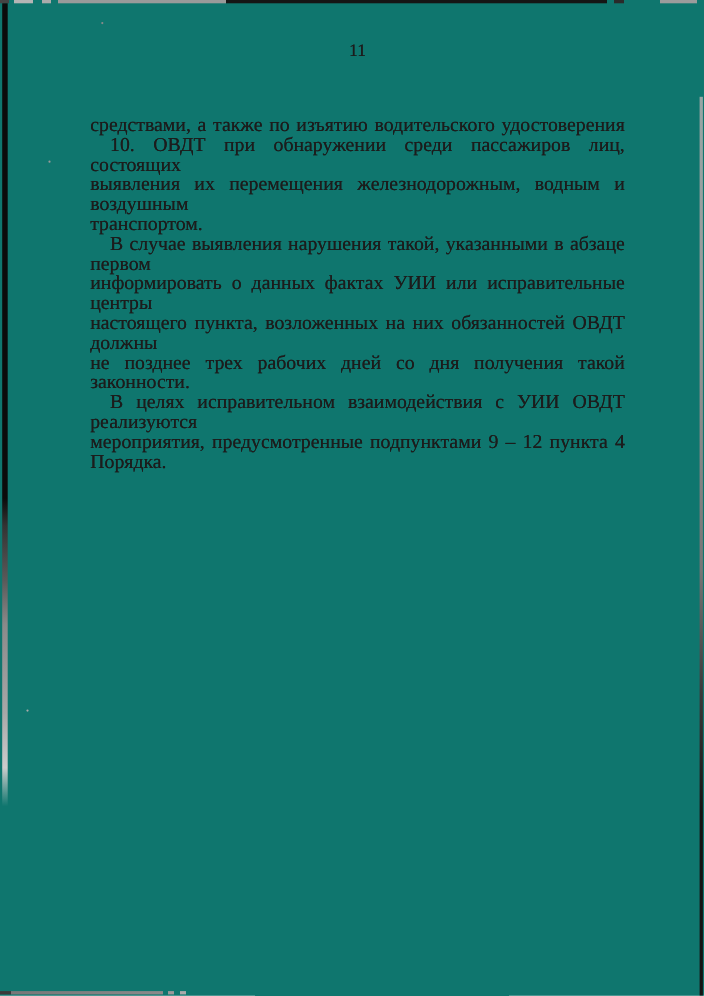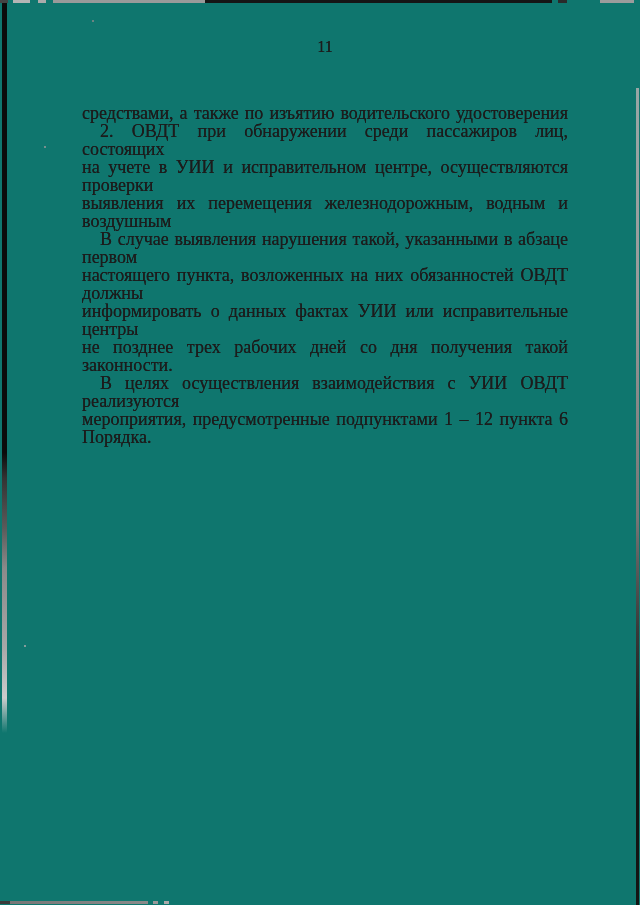--- a/index.html
+++ b/index.html
@@ -101,35 +101,35 @@
 
   <div class="page-number">11</div>
 
   <div class="body-text">
 
     <div>
       <div class="line">средствами, а также по изъятию водительского удостоверения</div>
     </div>
 
     <div>
-      <div class="line indent">2. ОВДТ при обнаружении среди пассажиров лиц, состоящих</div>
-      <div class="line">на учете в УИИ и исправительном центре, осуществляются проверки</div>
+      <div class="line indent">10. ОВДТ при обнаружении среди пассажиров лиц, состоящих</div>
       <div class="line">выявления их перемещения железнодорожным, водным и воздушным</div>
+      <div class="line last">транспортом.</div>
     </div>
 
     <div>
       <div class="line indent">В случае выявления нарушения такой, указанными в абзаце первом</div>
+      <div class="line">информировать о данных фактах УИИ или исправительные центры</div>
       <div class="line">настоящего пункта, возложенных на них обязанностей ОВДТ должны</div>
-      <div class="line">информировать о данных фактах УИИ или исправительные центры</div>
       <div class="line last">не позднее трех рабочих дней со дня получения такой законности.</div>
     </div>
 
     <div>
-      <div class="line indent">В целях осуществления взаимодействия с УИИ ОВДТ реализуются</div>
-      <div class="line last">мероприятия, предусмотренные подпунктами 1 – 12 пункта 6 Порядка.</div>
+      <div class="line indent">В целях исправительном взаимодействия с УИИ ОВДТ реализуются</div>
+      <div class="line last">мероприятия, предусмотренные подпунктами 9 – 12 пункта 4 Порядка.</div>
     </div>
 
   </div>
 
   <div class="artifact top-edge"></div>
   <div class="artifact left-edge"></div>
   <div class="artifact right-edge"></div>
   <div class="artifact bottom-edge"></div>
   <div class="artifact speck speck-1"></div>
   <div class="artifact speck speck-2"></div>

